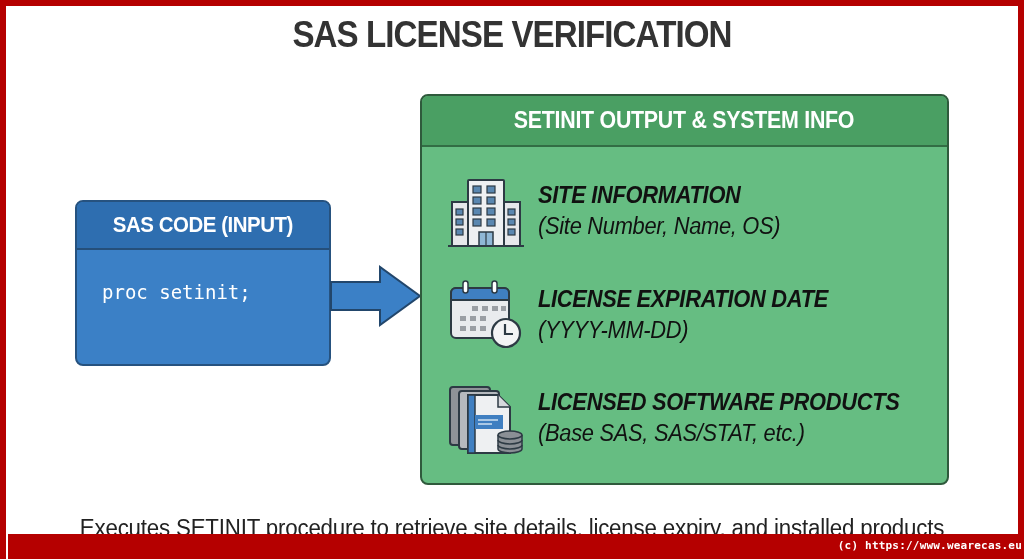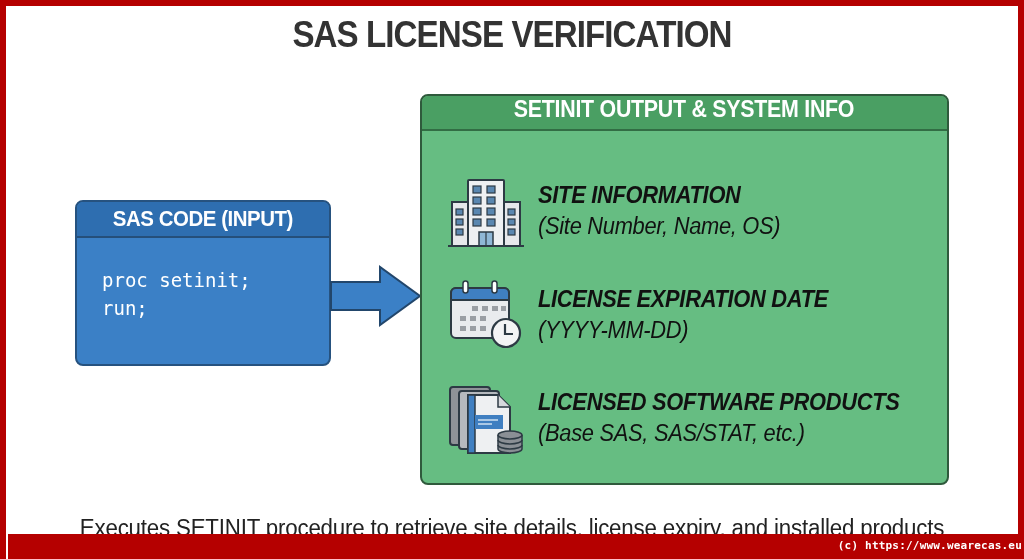--- a/index.html
+++ b/index.html
@@ -20,42 +20,42 @@
       position: absolute; left: 0; width: 1024px; top: 14px; text-align: center;
       font-size: 36px; font-weight: bold; color: #333333;
       letter-spacing: -1px; transform: scaleX(0.92); transform-origin: center;
     }
 
     .input-box {
       position: absolute; left: 75px; top: 200px; width: 256px; height: 166px;
       background: #3b80c6; border: 2px solid #26527f; border-radius: 8px; overflow: hidden;
     }
     .input-header {
-      height: 36px; background: #2e6eb0; border-bottom: 2px solid #254f7a;
+      height: 48px; background: #2e6eb0; border-bottom: 2px solid #254f7a;
       display: flex; align-items: center; justify-content: center;
     }
     .input-header span {
       color: #ffffff; font-weight: bold; font-size: 22px; letter-spacing: -0.5px;
       transform: scaleX(0.93); display: inline-block;
     }
     .code {
       padding: 28px 12px 0 25px;
       font-family: "DejaVu Sans Mono", "Liberation Mono", monospace;
       font-size: 19px; line-height: 28px; color: #ffffff; white-space: pre;
     }
 
     .arrow { position: absolute; left: 330px; top: 265px; width: 92px; height: 62px; }
 
     .output-box {
       position: absolute; left: 420px; top: 94px; width: 529px; height: 391px;
       background: #66bd82; border: 2px solid #2f5a3c; border-radius: 8px; overflow: hidden;
     }
     .output-header {
-      height: 35px; background: #4a9f63; border-bottom: 2px solid #326d44;
-      display: flex; align-items: flex-start; justify-content: center;
+      height: 51px; background: #4a9f63; border-bottom: 2px solid #326d44;
+      display: flex; align-items: center; justify-content: center;
     }
     .output-header span {
       color: #ffffff; font-weight: bold; font-size: 23px; letter-spacing: -0.3px;
       transform: scaleX(0.93); display: inline-block;
     }
     .info-item { position: absolute; left: 24px; width: 500px; height: 80px; }
     .info-icon { position: absolute; left: 0; top: 0; width: 80px; height: 76px; }
     .info-text { position: absolute; left: 92px; top: 6px; font-style: italic; }
     .info-title {
       font-size: 23px; font-weight: bold; color: #111111; line-height: 30px;
@@ -78,21 +78,21 @@
 <div class="frame-top"></div>
 <div class="frame-left"></div>
 <div class="frame-right"></div>
 
 <div class="title">SAS LICENSE VERIFICATION</div>
 
 <div class="input-box">
   <div class="input-header">
     <span>SAS CODE (INPUT)</span>
   </div>
-  <div class="code"><div>proc setinit;</div><div>run;</div></div>
+  <div class="code"><div>proc setinit;</div></div>
 </div>
 
 <svg class="arrow" viewBox="0 0 92 62">
   <polygon points="1,17 50,17 50,2 90,31 50,60 50,45 1,45" fill="#3b80c6" stroke="#22466b" stroke-width="2" stroke-linejoin="miter"></polygon>
 </svg>
 
 <div class="output-box">
   <div class="output-header">
     <span>SETINIT OUTPUT &amp; SYSTEM INFO</span>
   </div>

